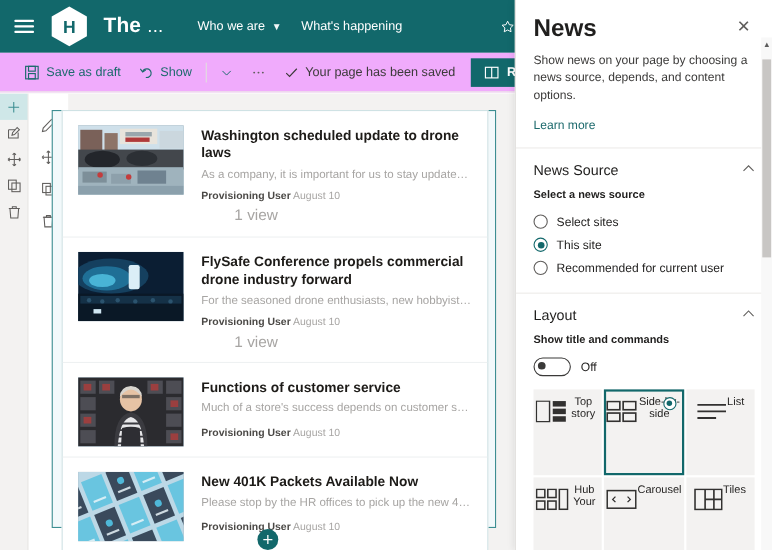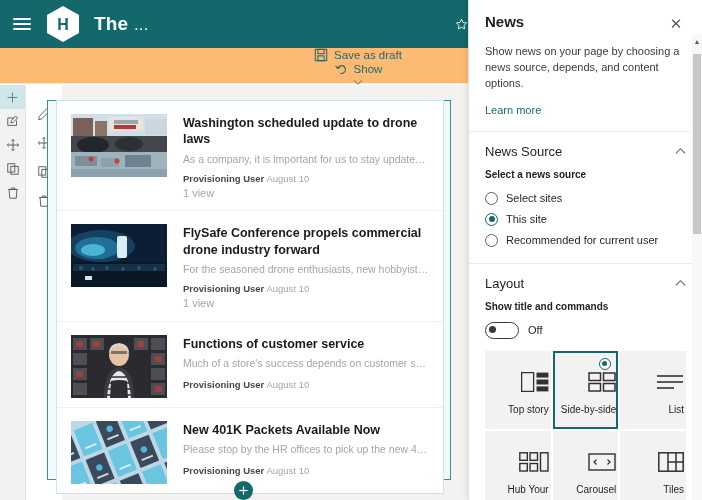--- a/index.html
+++ b/index.html
@@ -39,24 +39,23 @@
     position:absolute;right:0;top:0;height:48px;display:flex;align-items:center;
   }
   .sr-item{
     color:#fff;font-size:11.5px;display:flex;align-items:center;gap:5px;
     padding:0 7px;height:48px;white-space:nowrap;cursor:pointer;
   }
   .sr-item svg{display:block;}
 
   
   .cmdbar{
-    position:absolute;left:0;top:48px;width:702px;height:36px;background:#fdba74;
+    position:absolute;left:0;top:48px;width:702px;height:36px;background:#f0abfc;
     border-bottom:1px solid #edebe9;display:flex;align-items:center;padding-left:14px;
     box-sizing:border-box;
-    flex-direction:column;
   }
   .cmd{
     display:flex;align-items:center;gap:6px;font-size:11.5px;color:#1d6a6d;
     padding:0 8px;height:28px;cursor:pointer;white-space:nowrap;
   }
   .cmd svg{display:block;}
   .cmdsep{width:1px;height:18px;background:#e1dfdd;margin:0 4px;}
   .cmd.status{color:#3b3a39;cursor:default;}
   .republish{
     background:#12686b;color:#fff;height:26px;display:flex;align-items:center;gap:7px;
@@ -104,34 +103,34 @@
   .newsmeta{flex:1;min-width:0;padding-top:1px;}
   .ntitle{
     font-size:12.5px;font-weight:600;color:#1d1b18;line-height:1.3;margin:0 0 4px 0;cursor:pointer;
   }
   .ndesc{
     font-size:10.5px;color:#a7a5a3;line-height:1.35;margin:0 0 7px 0;
     overflow:hidden;white-space:nowrap;text-overflow:ellipsis;
   }
   .nauthorline{font-size:9.5px;color:#a7a5a3;line-height:1.3;}
   .nauthor{font-weight:700;color:#4a4845;}
-  .nviews{font-size:11px;color:#a7a5a3;line-height:1.4;margin-top:1px;}
+  .nviews{font-size:14px;color:#a7a5a3;line-height:1.4;margin-top:1px;margin-left:30px;}
   .addcircle{
     position:absolute;left:234px;top:481px;width:19px;height:19px;border-radius:50%;
     background:#12686b;display:flex;align-items:center;justify-content:center;cursor:pointer;
   }
 
   
   .pane{
     position:absolute;right:0;top:0;width:234px;height:500px;background:#fff;
     border-left:1px solid #e1dfdd;box-shadow:-2px 0 6px rgba(0,0,0,.08);
     box-sizing:border-box;
   }
   .pane-head{padding:14px 16px 0 16px;display:flex;align-items:flex-start;}
-  .pane-title{font-size:15px;font-weight:600;color:#201f1e;flex:1;line-height:1.1;}
+  .pane-title{font-size:22px;font-weight:600;color:#201f1e;flex:1;line-height:1.1;}
   .pane-close{
     width:20px;height:20px;display:flex;align-items:center;justify-content:center;cursor:pointer;
     color:#605e5c;font-size:15px;
   }
   .pane-desc{
     padding:10px 22px 0 16px;font-size:11px;color:#3b3a39;line-height:1.45;
   }
   .learnmore{
     display:inline-block;margin:12px 0 0 16px;font-size:11px;color:#1d6a6d;cursor:pointer;
   }
@@ -162,21 +161,21 @@
   }
   .toggle:after{
     content:"";position:absolute;left:3px;top:3px;width:7px;height:7px;border-radius:50%;
     background:#3b3a39;
   }
   .toggle-label{font-size:11px;color:#201f1e;}
   .layout-grid{
     display:grid;grid-template-columns:1fr 1fr 1fr;gap:2px;padding:0 16px;
   }
   .lay-cell{
-    background:#f3f2f1;height:78px;display:flex;flex-direction:column;align-items:flex-end;
+    background:#f3f2f1;height:78px;display:flex;align-items:flex-start;
     justify-content:center;cursor:pointer;position:relative;box-sizing:border-box;
     border:2px solid transparent;
   }
   .lay-cell.sel{border:2px solid #12686b;background:#f3f2f1;}
   .lay-ico{height:36px;display:flex;align-items:center;justify-content:center;}
   .lay-name{font-size:10px;color:#201f1e;margin-top:4px;text-align:center;line-height:1.1;}
   .lay-radio{
     position:absolute;right:5px;top:5px;width:12px;height:12px;border-radius:50%;
     border:1.5px solid #12686b;box-sizing:border-box;background:#fff;
   }
@@ -212,20 +211,29 @@
       <svg width="34" height="38" viewBox="0 0 34 38">
         <polygon points="17,1 33,10 33,28 17,37 1,28 1,10" fill="#ffffff"></polygon>
         <text x="17" y="25" font-family="Liberation Sans, sans-serif" font-size="16" font-weight="bold" fill="#12686b" text-anchor="middle">H</text>
       </svg>
     </div>
     <div class="site-title">
       <span>The</span>
       <span class="ell">...</span>
     </div>
 
+    <div class="suitenav">
+      <div class="navitem">
+        <span>Who we are</span>
+        <span class="chev">▼</span>
+      </div>
+      <div class="navitem">
+        <span>What's happening</span>
+      </div>
+    </div>
 
     <div class="suiteright">
       <div class="sr-item" style="margin-right:-38px;">
         <svg width="13" height="13" viewBox="0 0 16 16">
             <path d="M8 1.6l1.9 3.9 4.3.6-3.1 3 .7 4.3L8 11.4 4.2 13.4l.7-4.3-3.1-3 4.3-.6z" fill="none" stroke="#fff" stroke-width="1.1"></path>
           </svg>
         <span>Not following</span>
       </div>
       <div class="sr-item">
         <svg width="13" height="13" viewBox="0 0 16 16">

